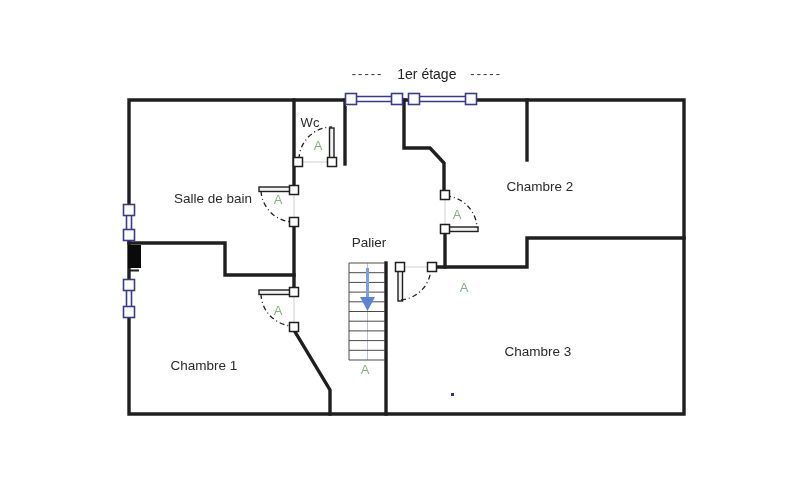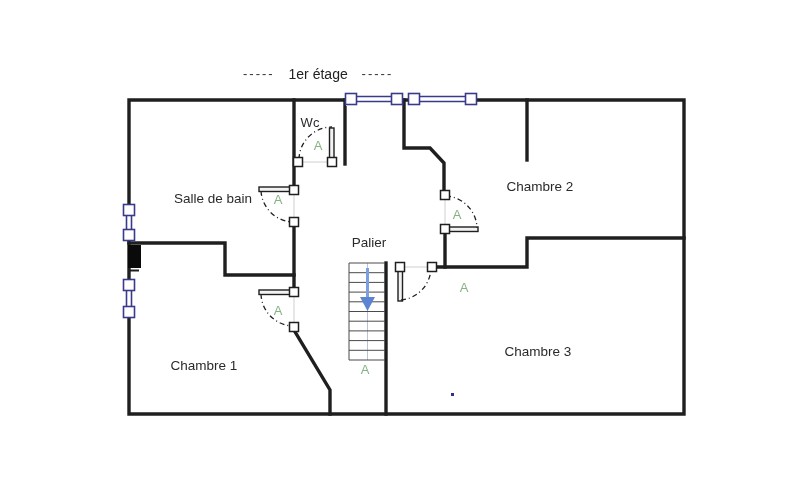--- a/index.html
+++ b/index.html
@@ -5,22 +5,22 @@
   html,body{margin:0;padding:0;background:#ffffff;}
   .canvas{
     position:relative;
     width:800px;height:482px;
     background:#ffffff;
     font-family:"Liberation Sans", sans-serif;
     overflow:hidden;
   }
   .floor-title{
     position:absolute;
-    left:243px;top:66px;width:250px;
-    text-align:left;
+    left:252px;top:66px;width:250px;
+    text-align:right;
     font-size:14px;color:#222;
     white-space:nowrap;
   }
   .floor-title .dash{color:#333;letter-spacing:2px;font-size:13px;vertical-align:1px;}
   .floor-title .ttl{margin:0 10px;}
   svg{position:absolute;left:0;top:0;}
   svg text{font-family:"Liberation Sans", sans-serif;fill:#2a2a2a;}
   .room-label{font-size:13.5px;}
   .wc-label{font-size:13px;}
   .door-a{font-size:13px;fill:#84b384;}

